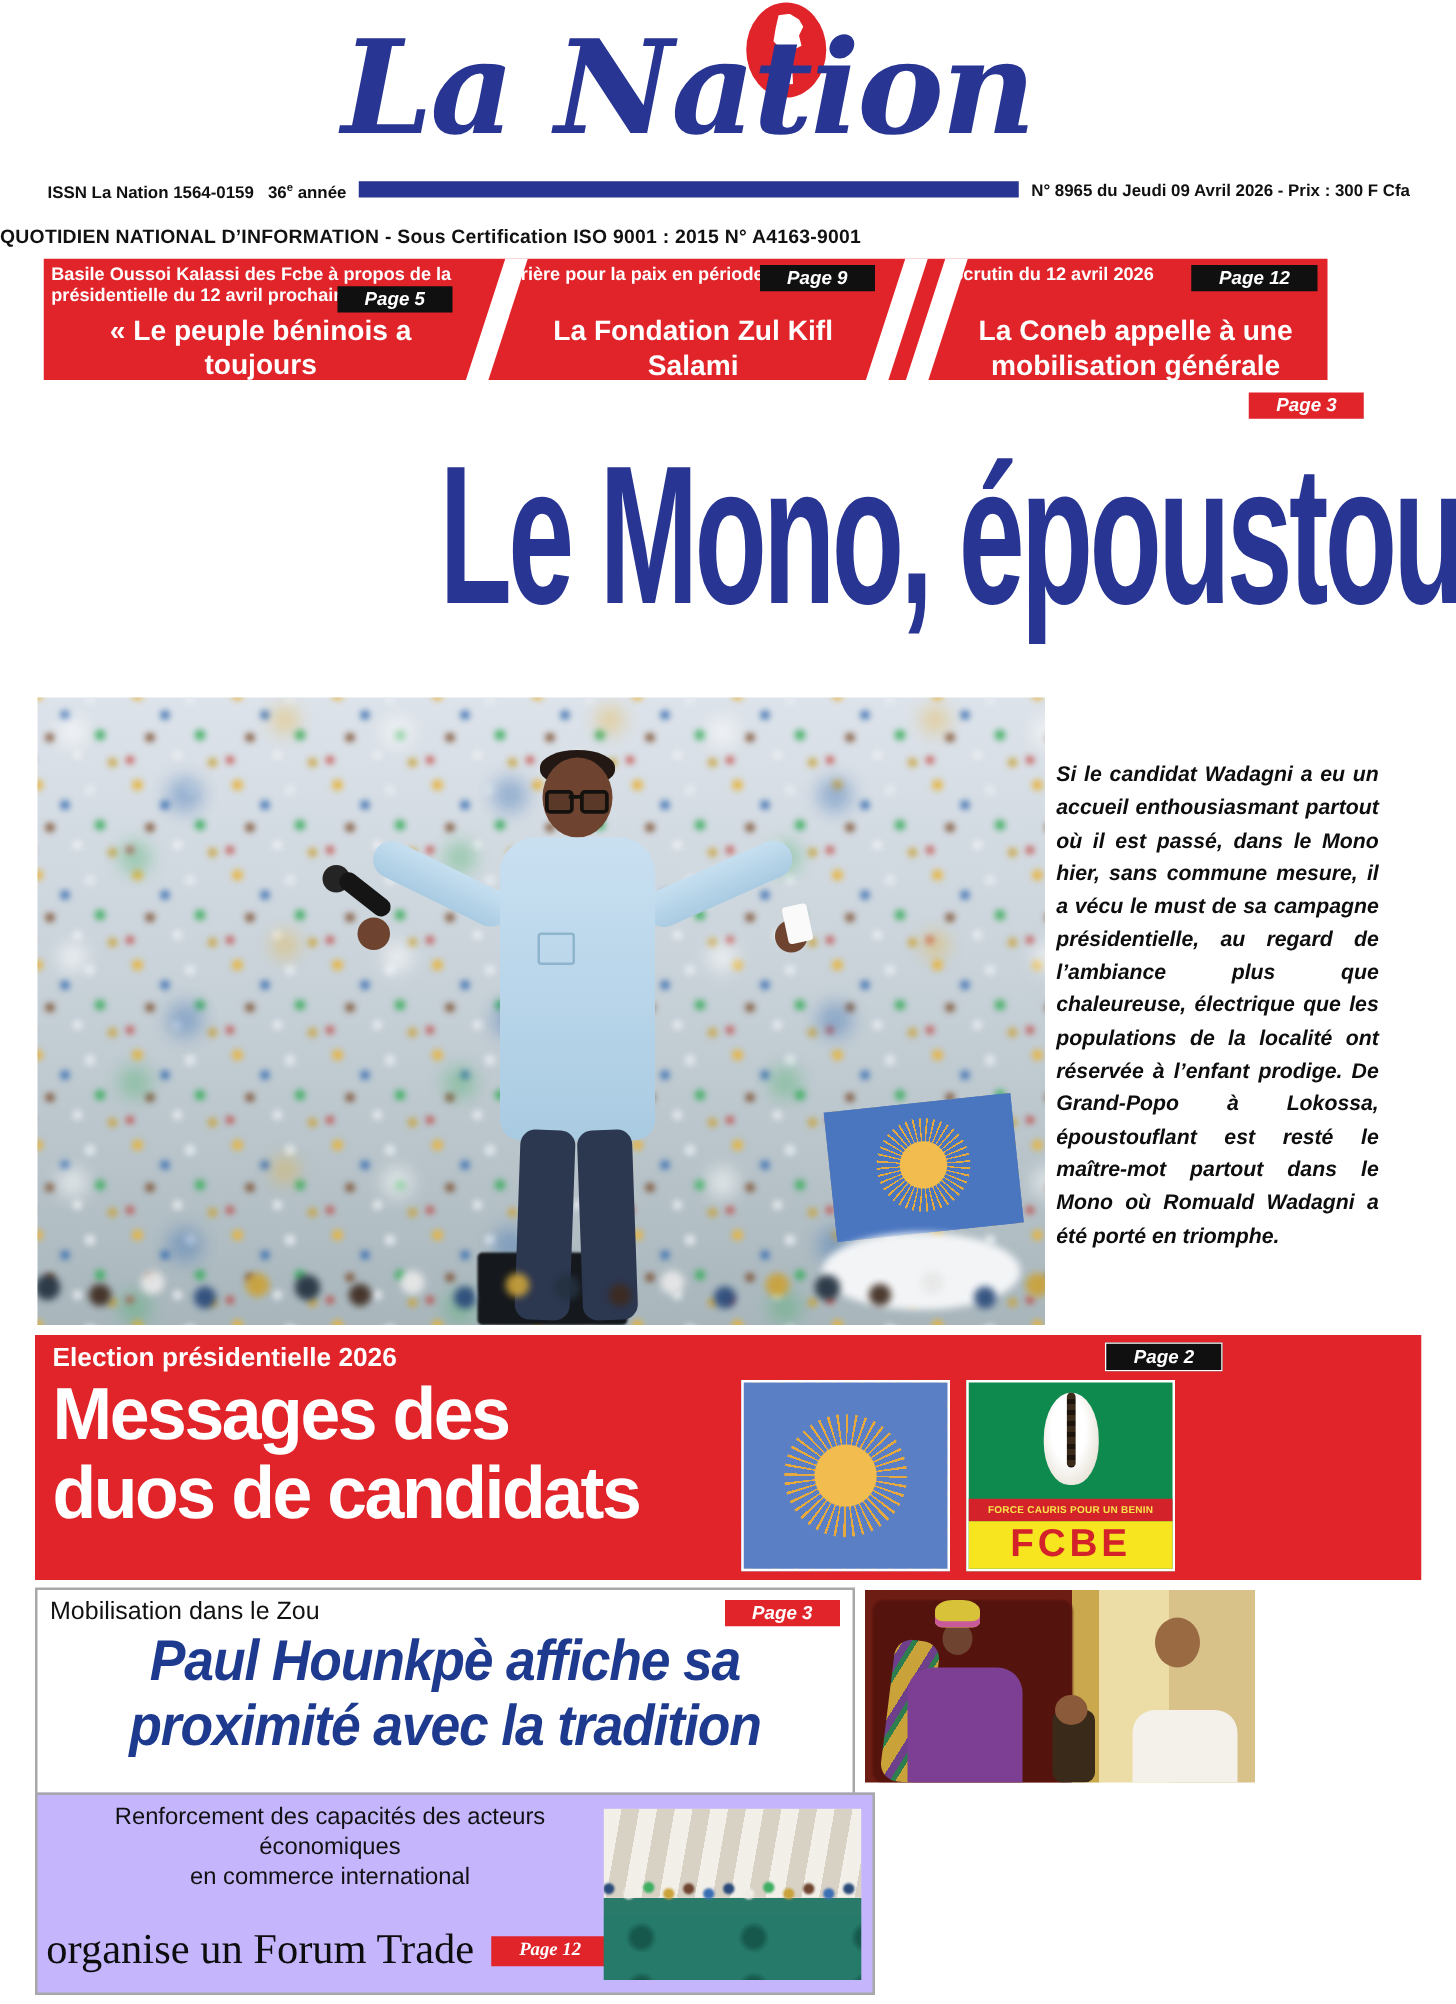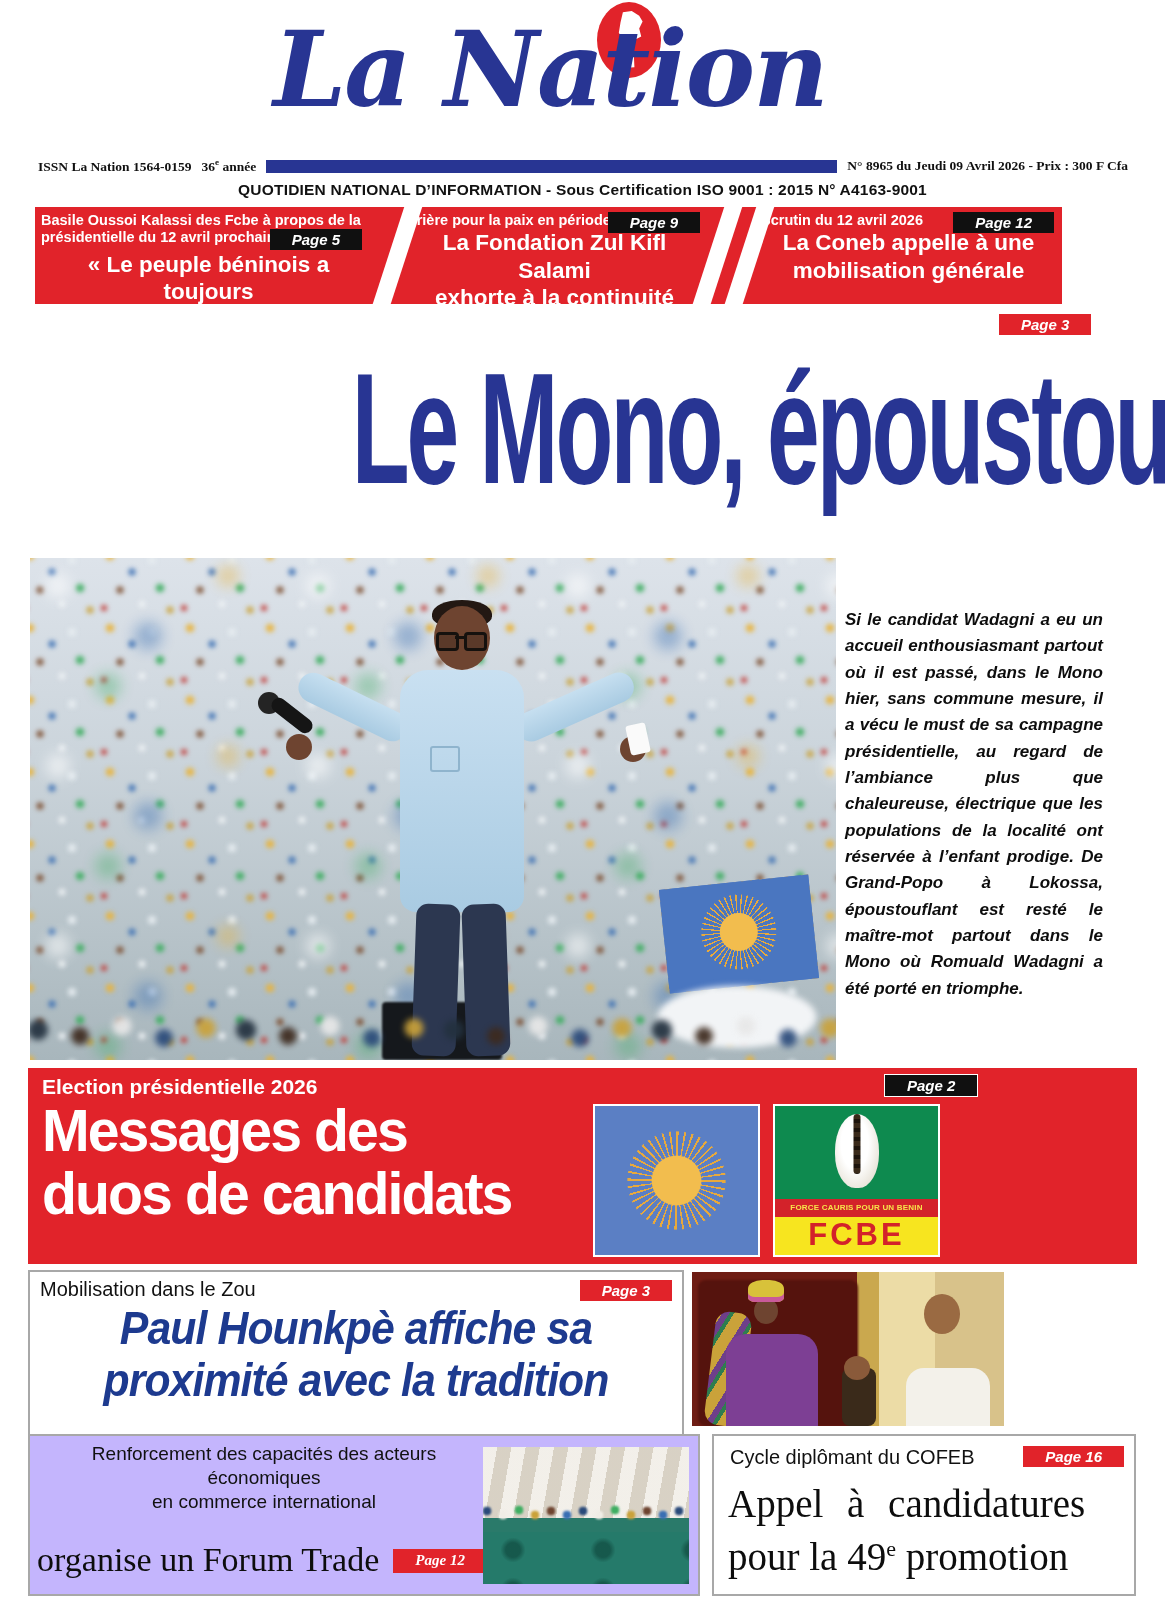--- a/index.html
+++ b/index.html
@@ -7,46 +7,46 @@
         font-family:"Liberation Sans",sans-serif;}
 
   
   .emblem{position:absolute;left:597px;top:2px;width:64px;height:76px;background:#e1232a;
           border-radius:50%;z-index:1;}
   .benin{position:absolute;left:15px;top:9px;width:34px;height:58px;background:#fff;
          clip-path:polygon(32% 2%,58% 0%,80% 8%,90% 18%,80% 30%,86% 44%,66% 50%,63% 62%,66% 97%,42% 98%,40% 62%,36% 48%,20% 38%,25% 20%);}
   .brand{position:absolute;left:0;top:8px;width:1100px;margin:0;text-align:center;z-index:2;
          font-family:"DejaVu Serif",serif;font-style:italic;font-weight:bold;
          font-size:104px;color:#283593;letter-spacing:-2px;}
-  .inforow{position:absolute;left:38px;top:156px;width:1090px;height:20px;display:flex;align-items:center;font-family:Liberation Serif, serif;}
+  .inforow{position:absolute;left:38px;top:145px;width:1090px;height:20px;display:flex;}
   .issn,.issue{font-weight:bold;font-size:13.5px;color:#111;white-space:nowrap;}
   .issn sup{font-size:9px;}
   .bluebar{flex:1;height:13px;background:#283593;margin:0 10px;}
-  .subtitle{position:absolute;left:0;top:181px;width:1165px;text-align:center;
+  .subtitle{position:absolute;left:0;top:181px;width:1165px;text-align:left;
             font-weight:bold;font-size:15.5px;color:#111;letter-spacing:0.2px;}
 
   
   .badge{display:inline-block;font-style:italic;font-weight:bold;font-size:15px;color:#fff;
          padding:2px 22px;white-space:nowrap;}
   .badge.black{background:#101010;}
   .badge.red{background:#e1232a;}
 
   
   .teasers{position:absolute;left:35px;top:207px;width:1027px;height:97px;background:#e1232a;overflow:hidden;}
   .slash{position:absolute;top:-12px;width:18px;height:130px;background:#fff;transform:skewX(-18deg);}
   .s1{left:352px;} .s2{left:672px;} .s3{left:704px;}
   .teaser{position:absolute;top:0;height:97px;color:#fff;}
   .t1{left:6px;width:335px;} .t2{left:372px;width:295px;} .t3{left:726px;width:295px;}
   .t-kicker{font-weight:bold;font-size:14.5px;line-height:1.2;padding-top:5px;}
   .teaser .badge{position:absolute;}
   .t1 .badge{right:14px;top:22px;}
   .t2 .badge{right:2px;top:5px;}
   .t3 .badge{right:2px;top:5px;}
   .t-title{font-weight:bold;font-size:22.5px;line-height:1.22;text-align:center;margin-top:4px;}
-  .t2 .t-title,.t3 .t-title{margin-top:0;}
+  .t2 .t-title,.t3 .t-title{margin-top:22px;}
 
   
   .lead-kicker{position:absolute;left:0;top:311px;width:1110px;text-align:center;
                font-weight:bold;font-size:25px;color:#0d0d0d;}
   .lead-page{position:absolute;left:999px;top:314px;}
   .lead-headline{position:absolute;left:0;top:338px;width:1165px;text-align:center;}
   .lead-headline span{display:inline-block;white-space:nowrap;font-weight:bold;font-size:158px;
                color:#283593;letter-spacing:-5px;transform:scaleX(0.60);transform-origin:center;}
 
   
@@ -295,19 +295,14 @@
   <section class="coris">
     <div class="coris-kicker"><span>Renforcement des capacités des acteurs économiques</span><br><span>en commerce international</span></div>
     <div class="coris-title"><br><span>organise un Forum Trade</span><span class="badge red">Page 12</span></div>
     <div class="coris-photo">
       <div class="wall"></div>
       <div class="row"></div>
       <div class="carpet"></div>
     </div>
   </section>
 
-  <section class="cofeb">
-    <div class="cofeb-kicker">Cycle diplômant du COFEB</div>
-    <span class="badge red">Page 16</span>
-    <div class="cofeb-title"><span class="wide">Appel à candidatures</span><br><span>pour la 49</span><sup>e</sup><span> promotion</span></div>
-  </section>
 
 </div>
 
 </body></html>

